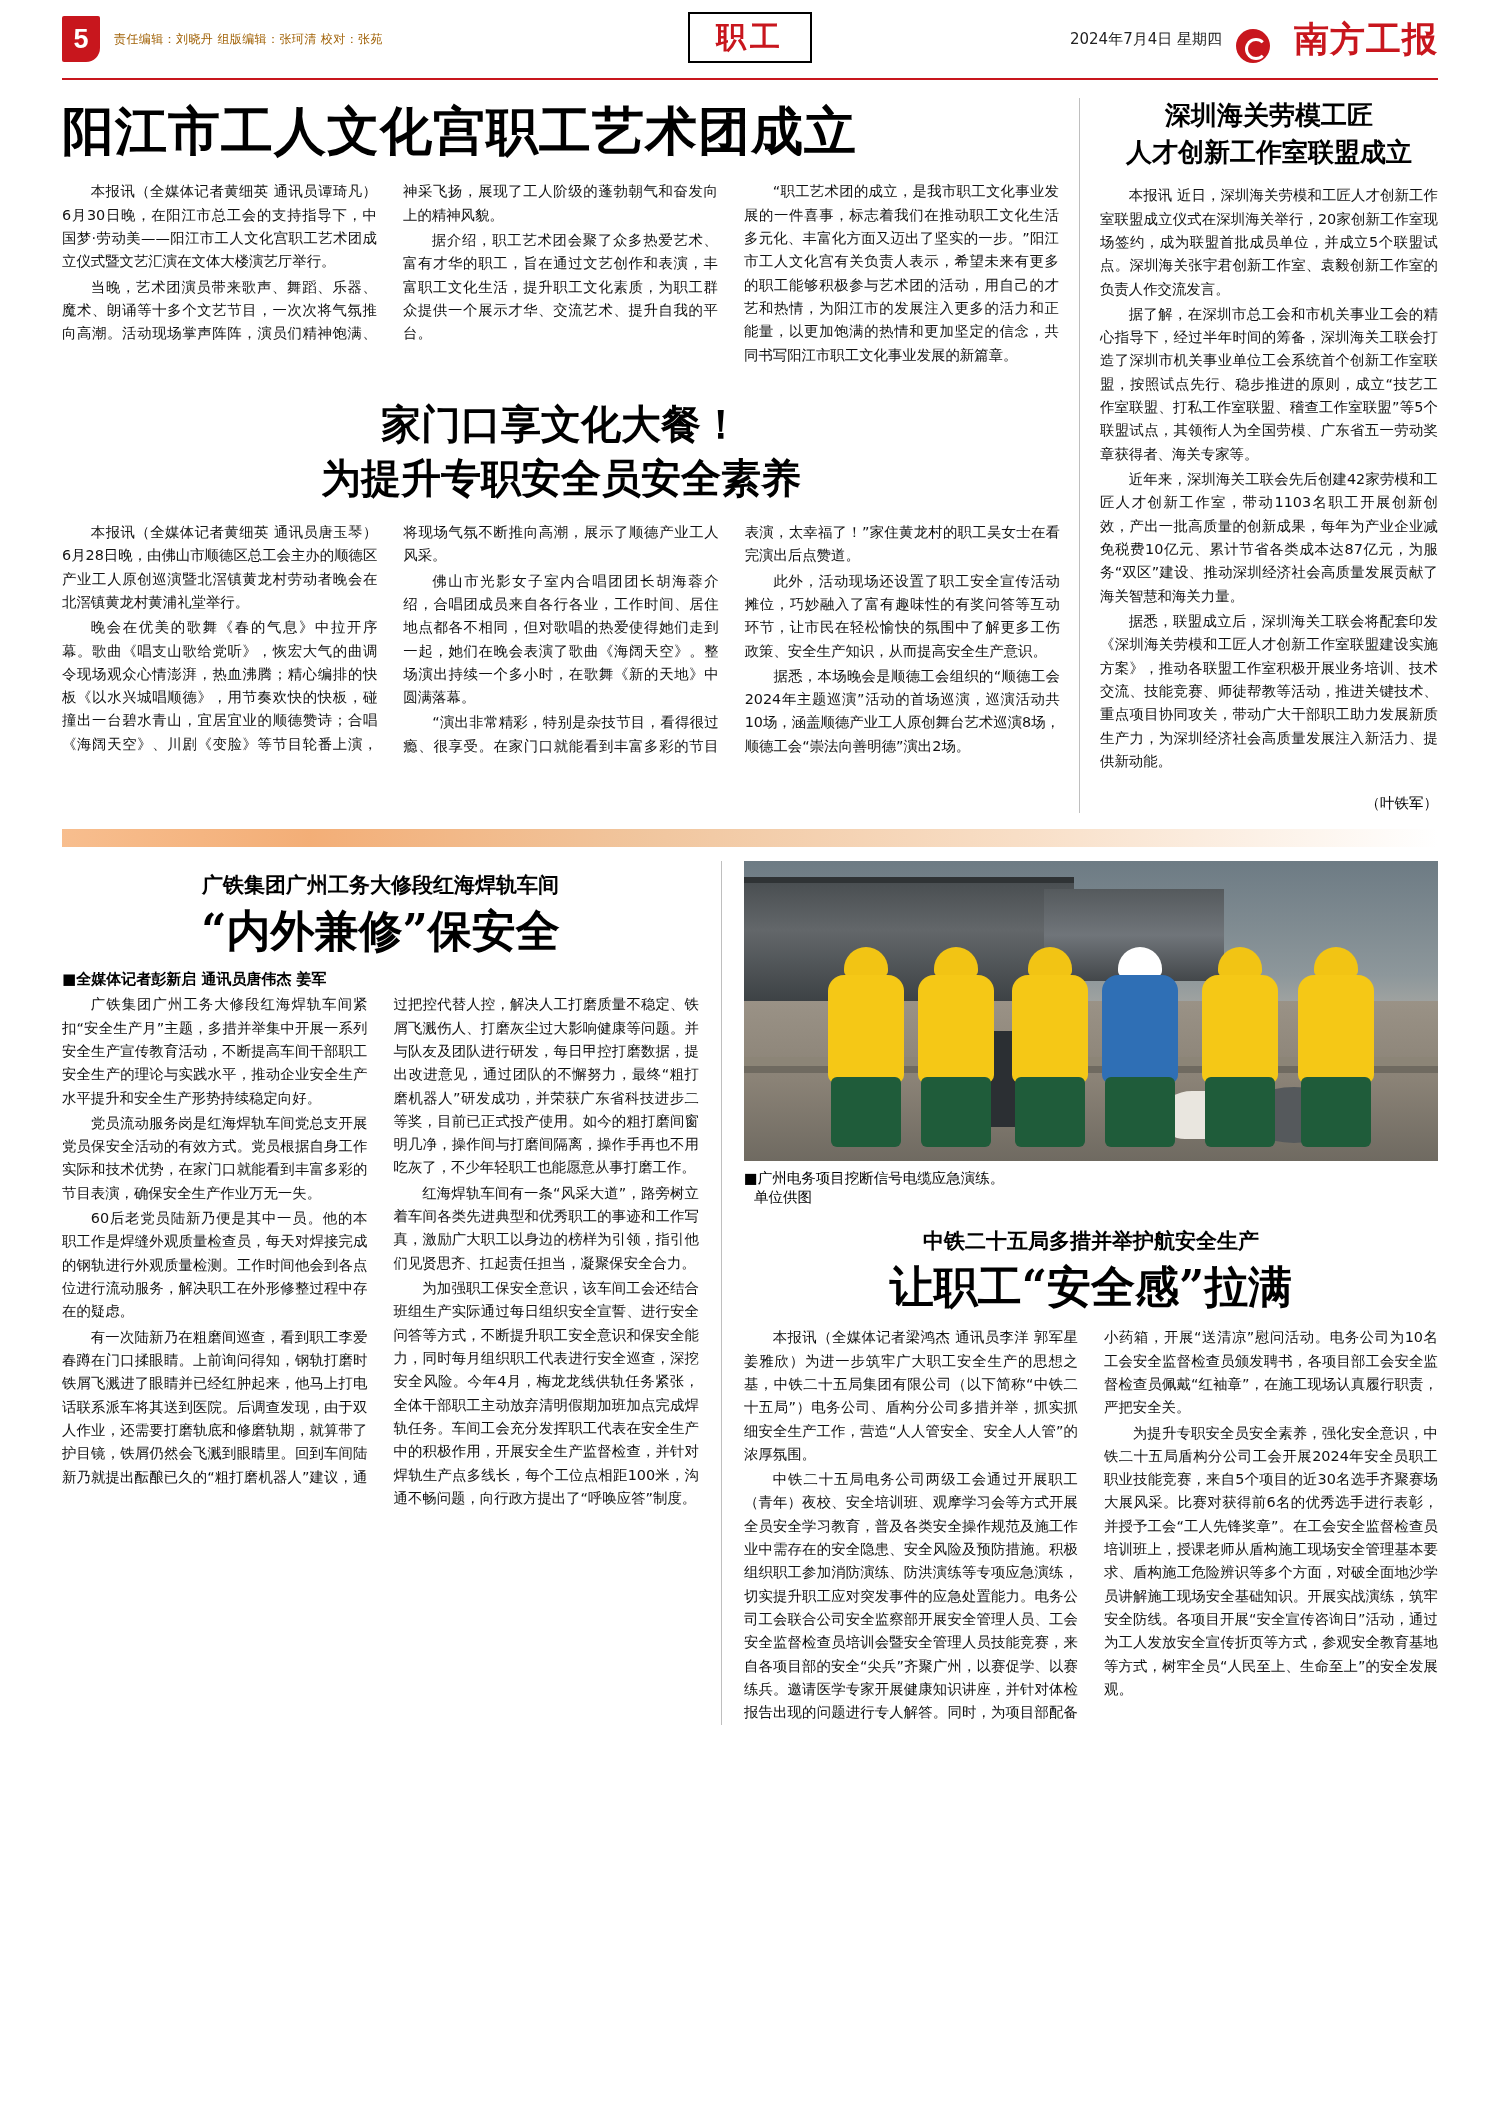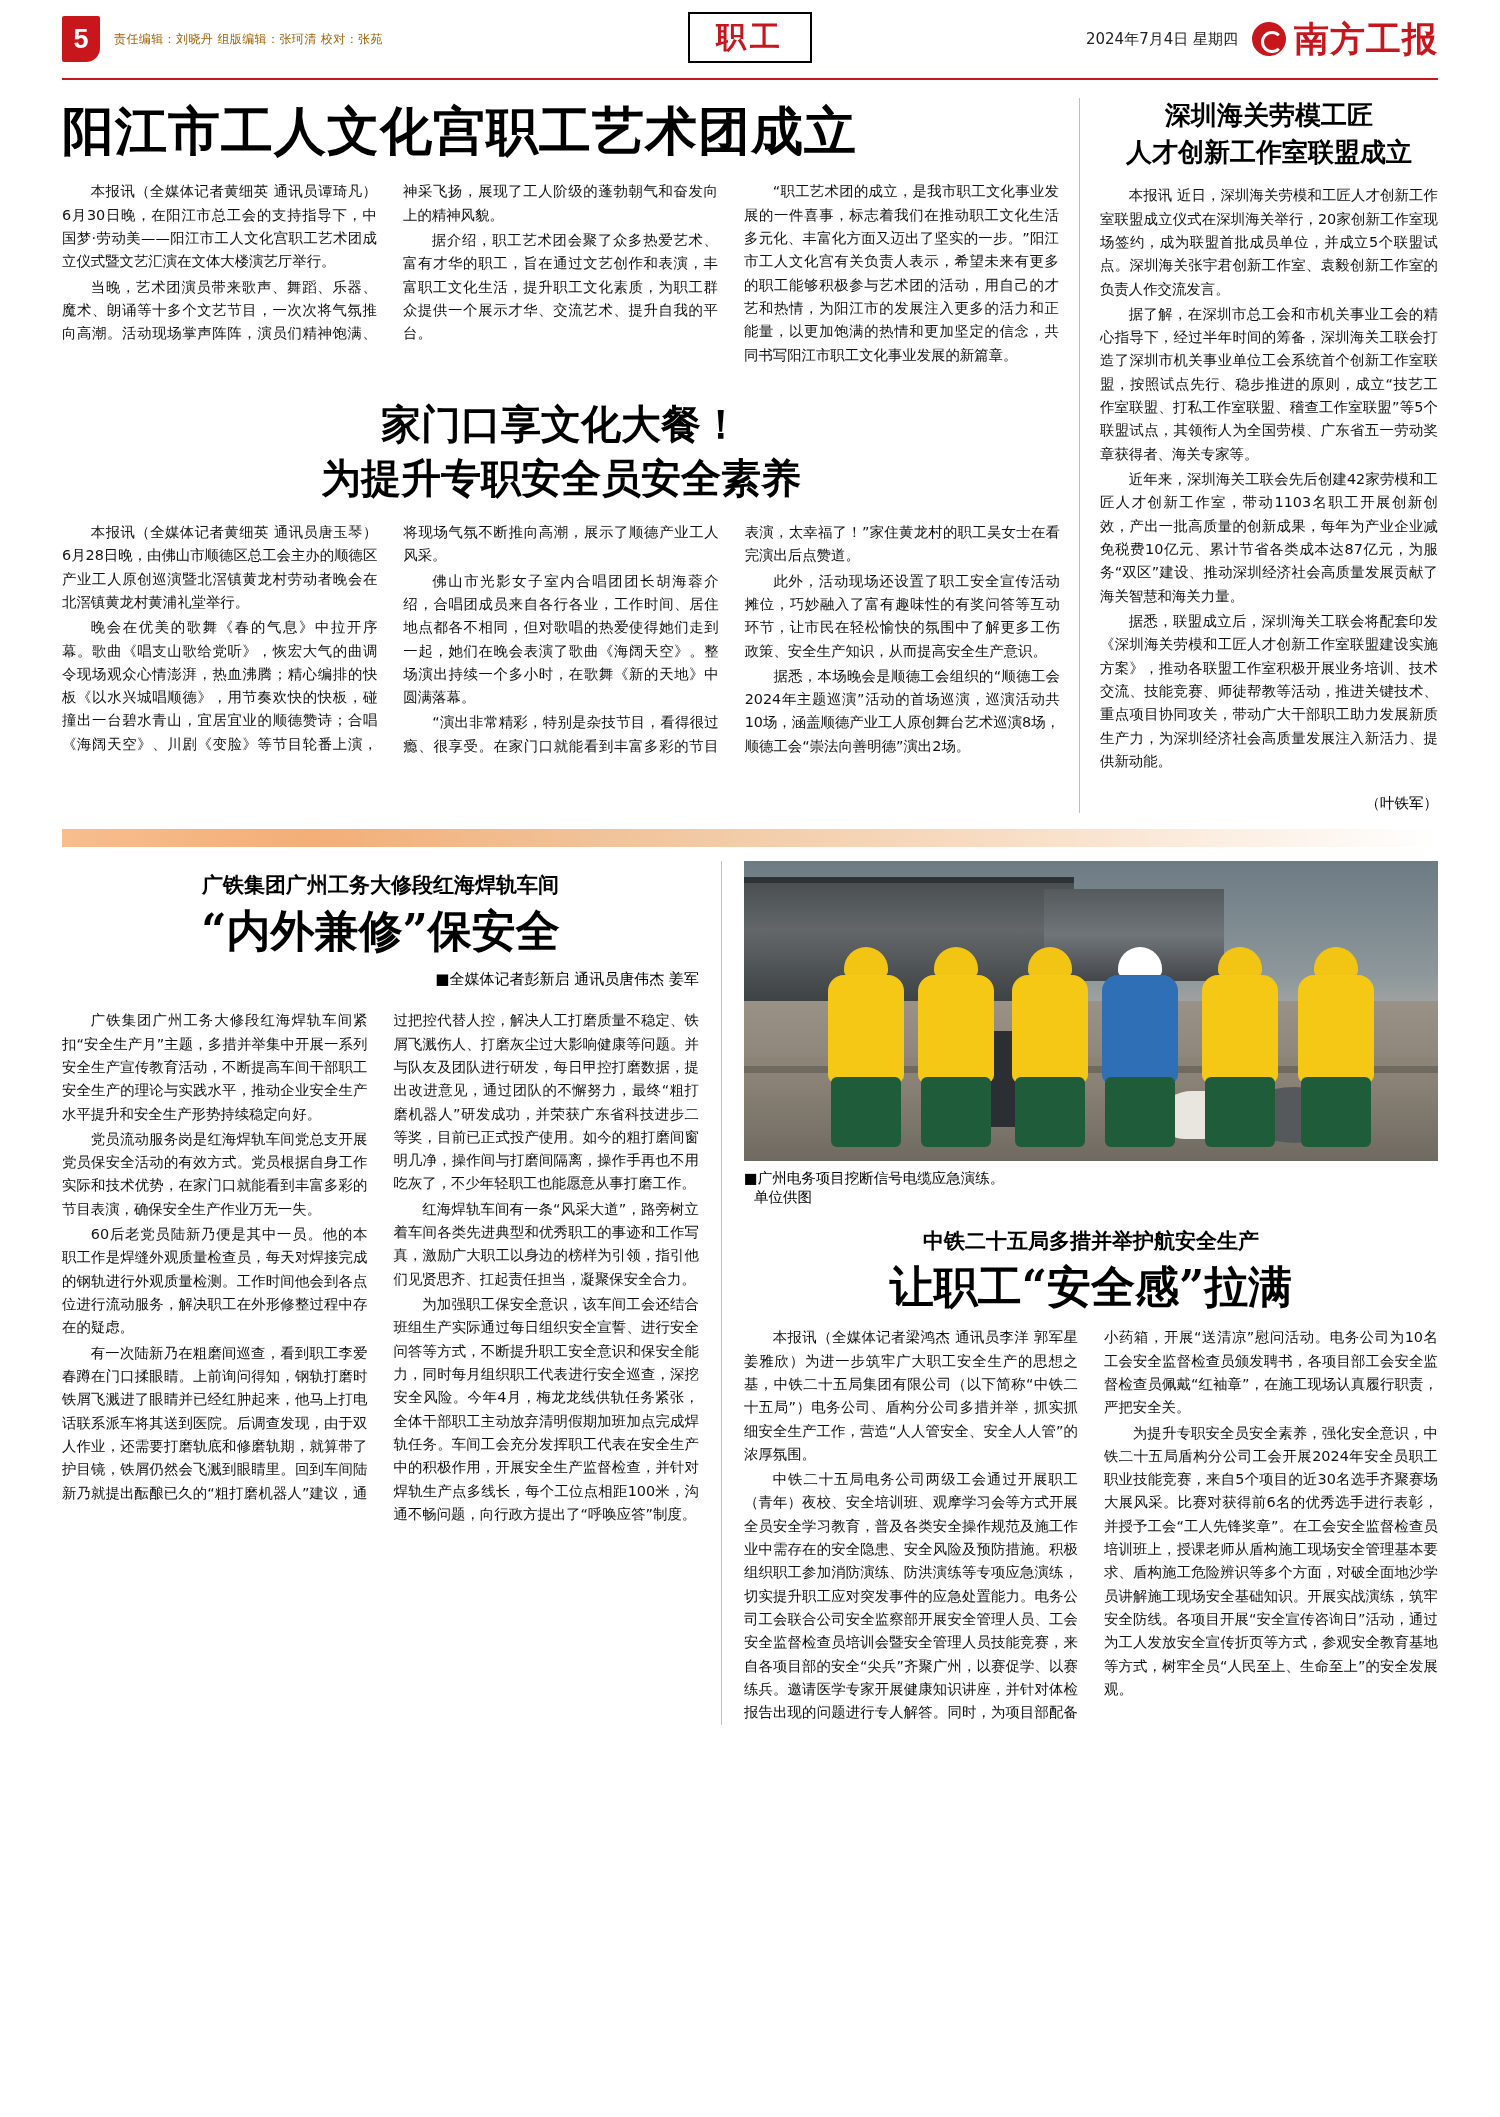--- a/index.html
+++ b/index.html
@@ -70,22 +70,22 @@
     align-items: center;
     gap: 14px;
   }
   .issue-date {
     font-size: 15px;
     color: #222;
     white-space: nowrap;
   }
   .paper-logo {
     display: flex;
-    align-items: center;
-    gap: 8px;
+    align-items: flex-end;
+    gap: 24px;
   }
   .logo-mark {
     width: 34px;
     height: 34px;
     border-radius: 50%;
     background: #c8161d;
     position: relative;
   }
   .logo-mark::after {
     content: "";
@@ -207,23 +207,23 @@
   .headline-3 {
     font-size: 44px;
     font-weight: bold;
     text-align: center;
     line-height: 1.2;
     margin: 4px 0 12px 0;
     font-family: "DejaVu Serif", "Liberation Serif", serif;
   }
   .byline {
     font-size: 15px;
-    text-align: right;
-    margin-bottom: 20px;
-    font-weight: normal;
+    text-align: left;
+    margin-bottom: 4px;
+    font-weight: bold;
   }
 
   
   .photo {
     width: 100%;
     height: 300px;
     position: relative;
     overflow: hidden;
     background: #9fb0bb;
   }

